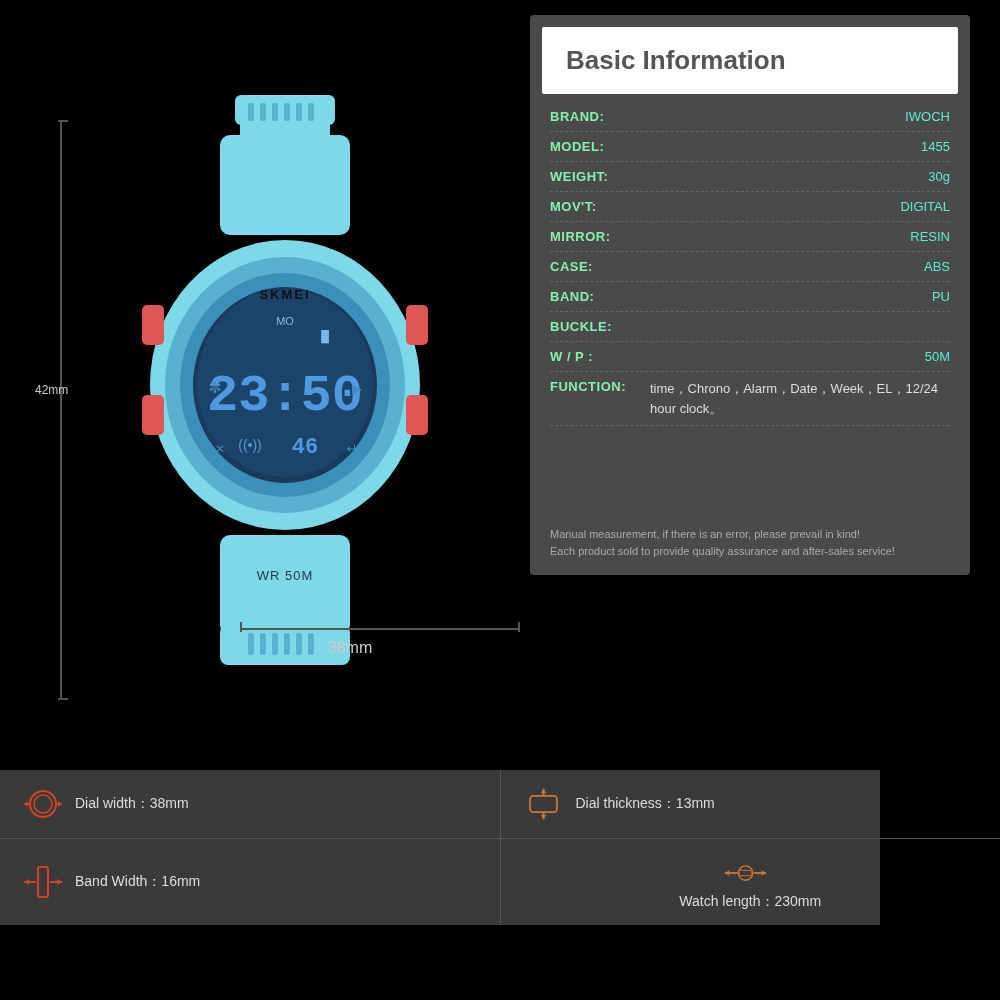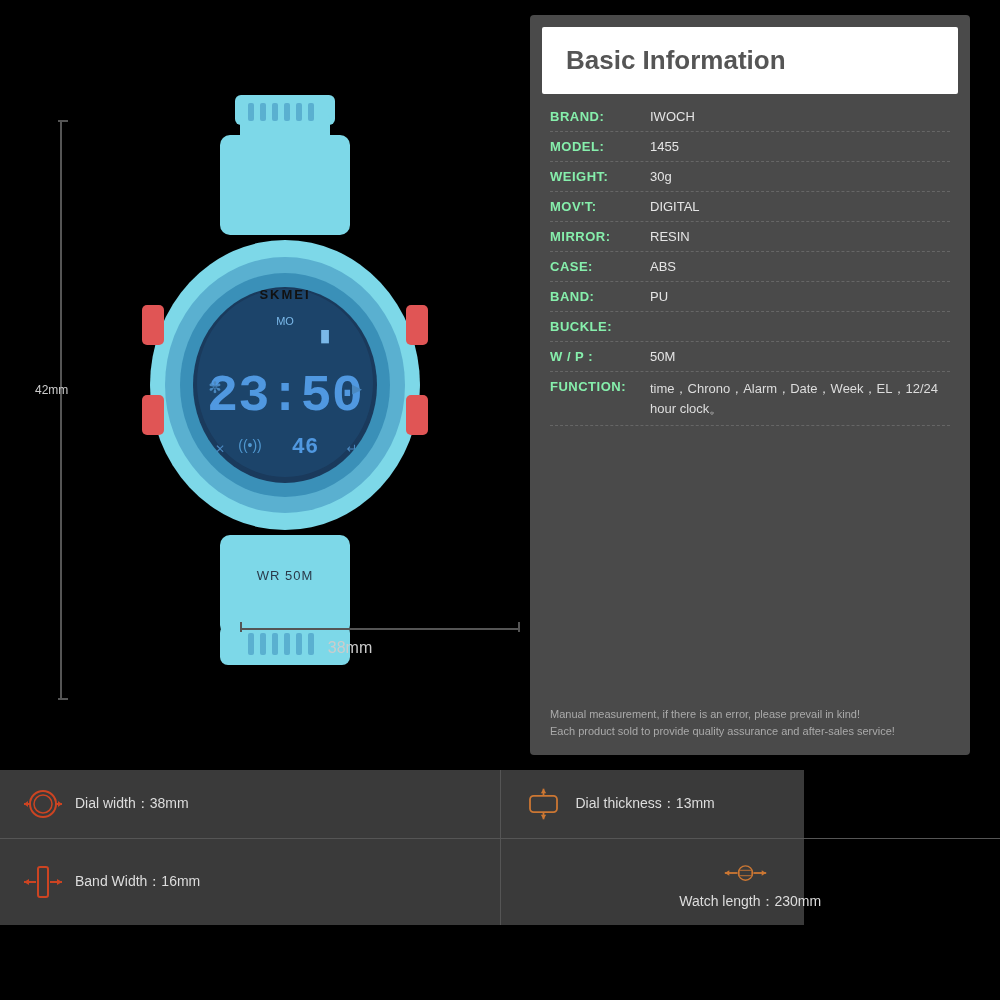--- a/index.html
+++ b/index.html
@@ -106,21 +106,21 @@
     .watch-visual {
       position: absolute;
       top: 50%;
       left: 50%;
       transform: translate(-50%, -50%);
     }
 
     
     .info-panel {
       width: 440px;
-      height: 740px;
+      height: 560px;
       background: #4a4a4a;
       margin: 15px 15px 15px 0;
       border-radius: 4px;
       overflow: hidden;
       display: flex;
       flex-direction: column;
     }
 
     .info-header {
       background: #fff;
@@ -153,23 +153,24 @@
 
     .info-label {
       font-weight: bold;
       color: #86efac;
       font-size: 13px;
       min-width: 100px;
       letter-spacing: 0.5px;
     }
 
     .info-value {
-      color: #e5e5e5;
+      color: #5eead4;
       font-size: 13px;
       flex: 1;
+      text-align: right;
     }
 
     .info-function-row {
       display: flex;
       flex-direction: column;
       padding: 7px 0;
       border-bottom: 1px dashed #666;
     }
 
     .info-function-row .info-label {
@@ -380,21 +381,21 @@
       </div>
     </div>
 
     <div class="info-disclaimer">
       <div>Manual measurement, if there is an error, please prevail in kind!</div>
       <div>Each product sold to provide quality assurance and after-sales service!</div>
     </div>
   </div>
 </div>
 
-<div style="width:804px; background:#3a3a3a;">
+<div style="width:880px; background:#3a3a3a;">
   <div class="specs-row">
     <div class="spec-cell">
       <div class="spec-icon-area">
         <svg width="42" height="38" viewBox="0 0 42 38">
 
           <circle cx="21" cy="19" r="13" fill="none" stroke="#cc4422" stroke-width="2"></circle>
           <circle cx="21" cy="19" r="9" fill="none" stroke="#cc4422" stroke-width="1.5"></circle>
 
           <line x1="2" y1="19" x2="8" y2="19" stroke="#cc4422" stroke-width="2"></line>
           <polygon points="2,19 6,16 6,22" fill="#cc4422"></polygon>

